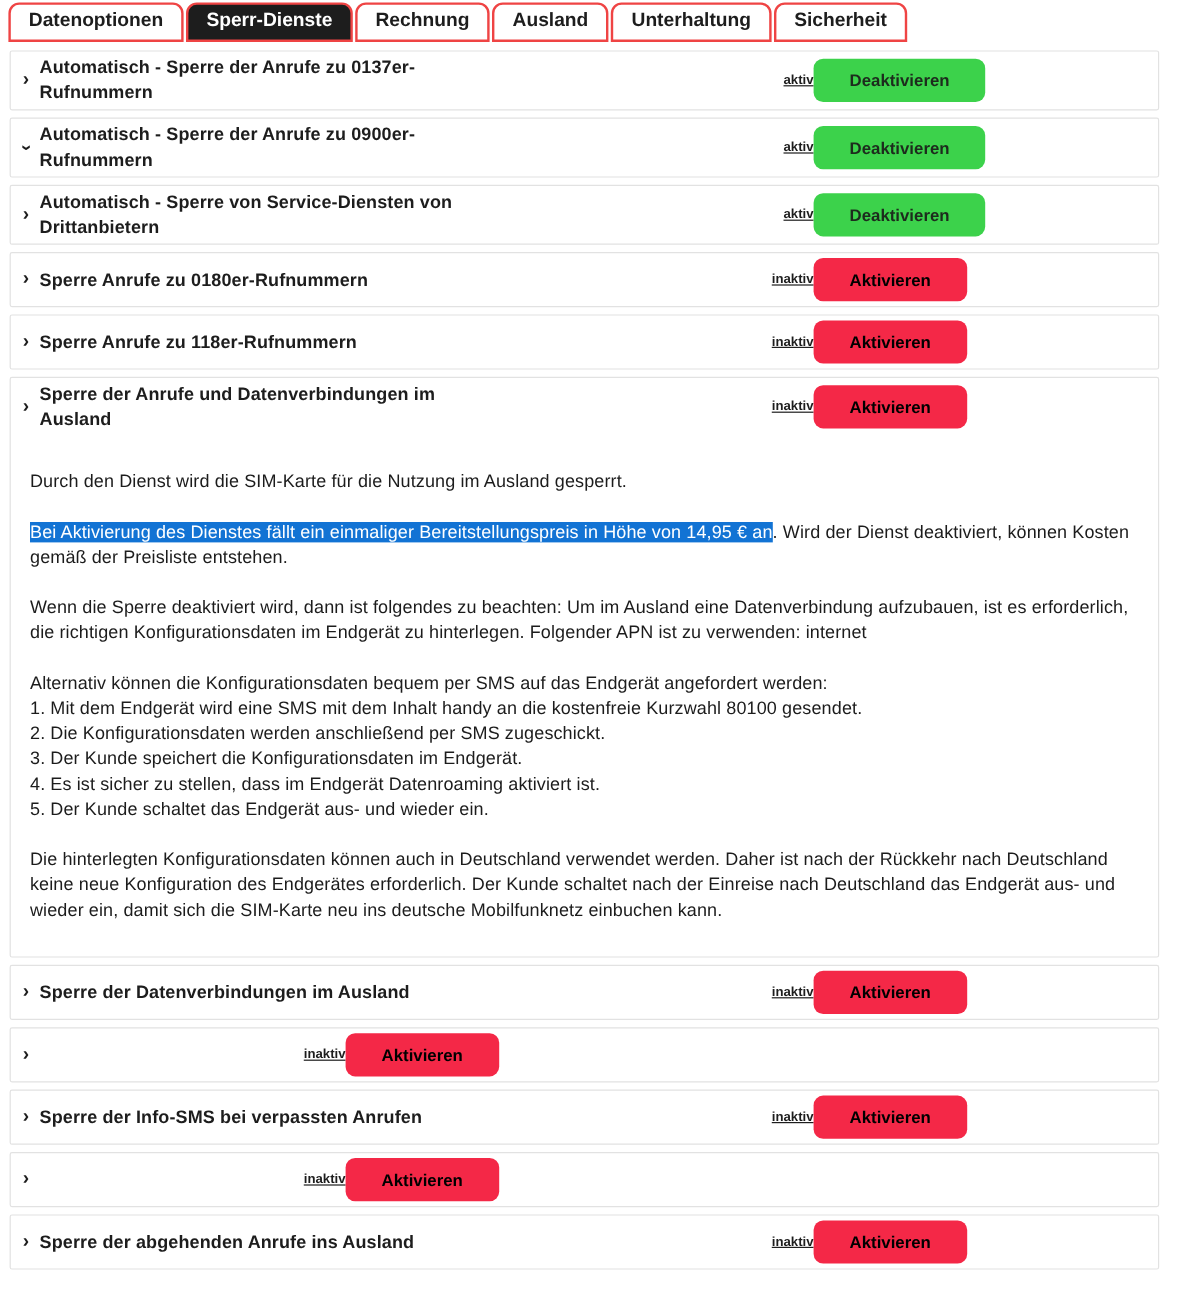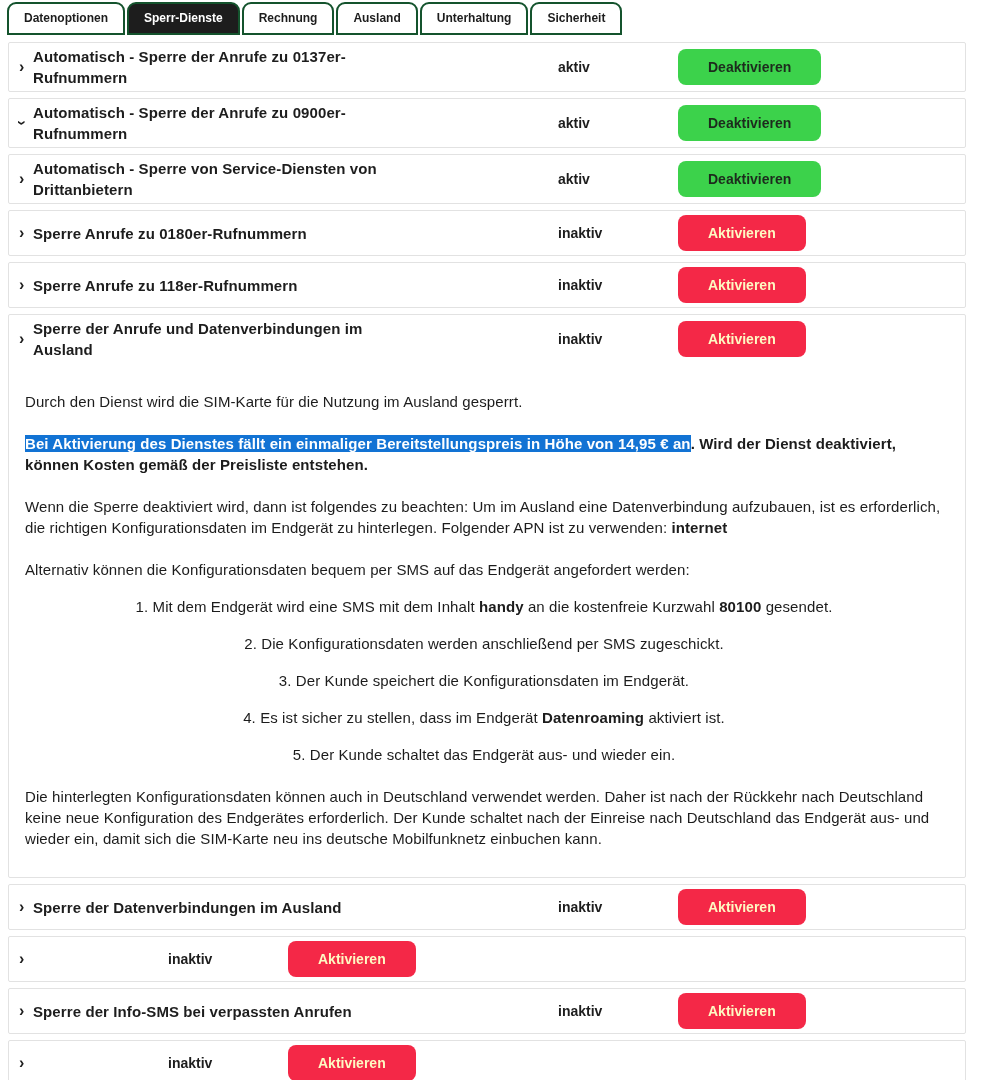--- a/index.html
+++ b/index.html
@@ -6,26 +6,26 @@
   html, body { margin: 0; padding: 0; }
   body {
     width: 987px; height: 1080px; overflow: hidden;
     background: #ffffff;
     font-family: "Liberation Sans", "DejaVu Sans", sans-serif;
     color: #1d1d1d;
   }
   
   .tabs { display: flex; padding: 2px 0 0 7px; }
   .tab {
-    border: 2px solid #14532d;
+    border: 2px solid #ef4444;
     border-radius: 9px 9px 0 0;
     padding: 4px 15px 5px 15px;
     margin-right: 2px;
     background: #fff;
-    font-weight: 700; font-size: 12px; line-height: 20px;
+    font-weight: 700; font-size: 16px; line-height: 20px;
     cursor: pointer; white-space: nowrap;
   }
   .tab.active { background: var(--tab-active-bg, #1d1d1d); color: #fff; }
   
   .list { width: 958px; margin: 7px 0 0 8px; }
   .card {
     border: 1px solid var(--border-color, #e2e2e2);
     border-radius: 2px;
     background: #fff;
     margin-bottom: 6px;
@@ -43,42 +43,42 @@
   }
   .chev .g { display: inline-block; }
   .chev.down .g { transform: rotate(90deg); }
   .title {
     flex: none; width: 390px;
     font-weight: 700; font-size: 15px; line-height: 21px;
     letter-spacing: 0.1px;
   }
   .status {
     flex: none; width: 120px; margin-left: 135px;
-    text-align: left;
-    font-weight: 700; font-size: 14px;
+    text-align: right;
+    font-weight: 700; font-size: 11px; text-decoration: underline;
   }
   .btn {
     flex: none; 
     height: 36px; padding: 0 30px;
     border: none; border-radius: 8px;
     font-family: inherit; font-weight: 700; font-size: 14px;
     cursor: pointer; white-space: nowrap;
   }
   .btn.green { background: var(--green, #3cd24b); color: #1d2b1d; }
-  .btn.red   { background: var(--red, #f42847); color: #fef9c3; }
+  .btn.red   { background: var(--red, #f42847); color: #000000; }
   
   .details {
     padding: 12px 22px 28px 16px;
     font-size: 15px; line-height: 21px;
     color: #1c1c1c; letter-spacing: 0.1px;
   }
   .details .para { margin-top: 21px; }
   .details .para:first-child { margin-top: 16px; }
-  .details .line { margin-top: 16px; text-align: center; }
-  .details b { font-weight: 700; }
+  .details .line { margin-top: 0; }
+  .details b { font-weight: 400; }
   .hl { background: var(--highlight, #1273d4); color: #fff; font-weight: 700; }
 </style>
 </head>
 <body style="--tab-active-bg: #1d1d1d; --green: #3cd24b; --red: #f42847; --highlight: #1273d4; --border-color: #e2e2e2;">
 
 <nav class="tabs">
     <div class="tab">Datenoptionen</div>
     <div class="tab active">Sperr-Dienste</div>
     <div class="tab">Rechnung</div>
     <div class="tab">Ausland</div>

